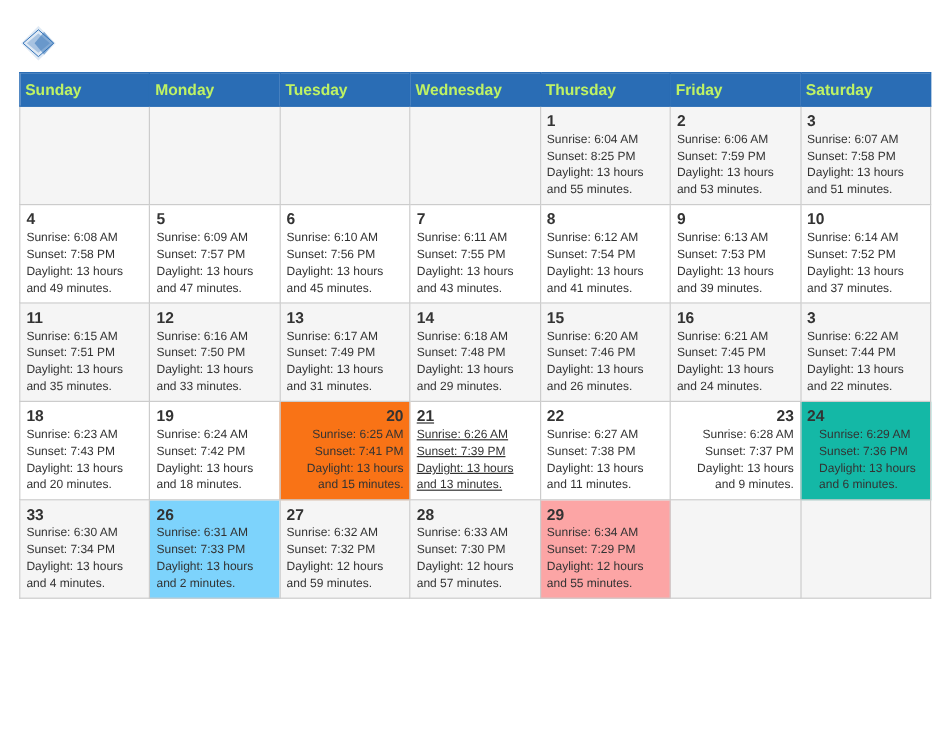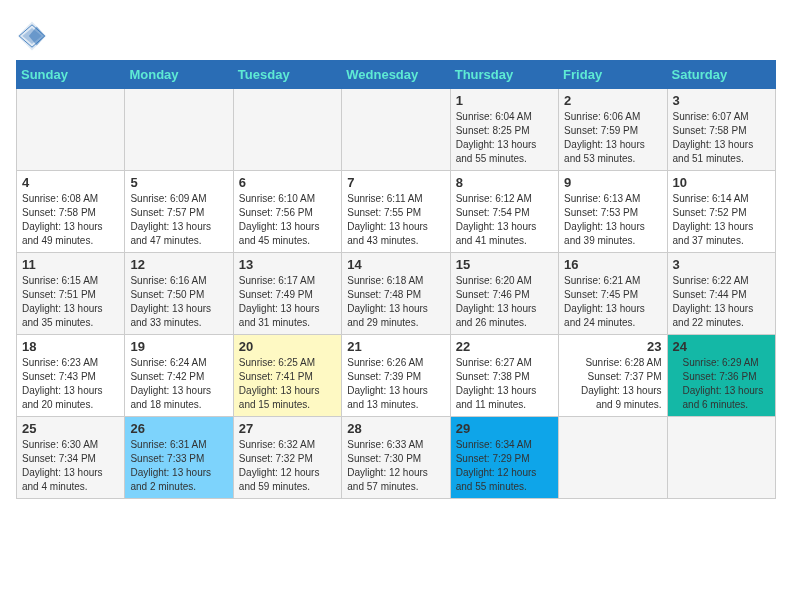--- a/index.html
+++ b/index.html
@@ -53,21 +53,21 @@
       font-size: 15px;
       color: #333;
     }
     .calendar {
       width: 100%;
       border-collapse: collapse;
       border: 1px solid #ccc;
     }
     .calendar th {
       background: #2a6db5;
-      color: #5eead4;
+      color: #bef264;
       font-size: 13px;
       font-weight: bold;
       padding: 6px 4px;
       text-align: left;
       border: 1px solid #2a6db5;
     }
     .calendar td {
       border: 1px solid #ccc;
       vertical-align: top;
       padding: 4px 5px;
@@ -270,28 +270,28 @@
 Daylight: 13 hours
 and 20 minutes.</div>
         </td>
         <td style="background: rgb(255, 255, 255);">
           <div class="day-number">19</div>
           <div class="day-info" style="white-space: pre-line;">Sunrise: 6:24 AM
 Sunset: 7:42 PM
 Daylight: 13 hours
 and 18 minutes.</div>
         </td>
-        <td style="background: #fef9c3;">
+        <td style="background: #f97316; text-align: right;">
           <div class="day-number">20</div>
           <div class="day-info" style="white-space: pre-line;">Sunrise: 6:25 AM
 Sunset: 7:41 PM
 Daylight: 13 hours
 and 15 minutes.</div>
         </td>
-        <td style="background: rgb(255, 255, 255);">
+        <td style="background: rgb(255, 255, 255); text-decoration: underline;">
           <div class="day-number">21</div>
           <div class="day-info" style="white-space: pre-line;">Sunrise: 6:26 AM
 Sunset: 7:39 PM
 Daylight: 13 hours
 and 13 minutes.</div>
         </td>
         <td style="background: rgb(255, 255, 255);">
           <div class="day-number">22</div>
           <div class="day-info" style="white-space: pre-line;">Sunrise: 6:27 AM
 Sunset: 7:38 PM
@@ -308,21 +308,21 @@
         <td style="background: #14b8a6;">
           <div class="day-number">24</div>
           <div class="day-info" style="white-space: pre-line; margin-left: 10px;">Sunrise: 6:29 AM
 Sunset: 7:36 PM
 Daylight: 13 hours
 and 6 minutes.</div>
         </td>
       </tr>
       <tr>
         <td style="background: rgb(245, 245, 245);">
-          <div class="day-number">25</div>
+          <div class="day-number">33</div>
           <div class="day-info" style="white-space: pre-line;">Sunrise: 6:30 AM
 Sunset: 7:34 PM
 Daylight: 13 hours
 and 4 minutes.</div>
         </td>
         <td style="background: #7dd3fc;">
           <div class="day-number">26</div>
           <div class="day-info" style="white-space: pre-line;">Sunrise: 6:31 AM
 Sunset: 7:33 PM
 Daylight: 13 hours
@@ -335,21 +335,21 @@
 Daylight: 12 hours
 and 59 minutes.</div>
         </td>
         <td style="background: rgb(245, 245, 245);">
           <div class="day-number">28</div>
           <div class="day-info" style="white-space: pre-line;">Sunrise: 6:33 AM
 Sunset: 7:30 PM
 Daylight: 12 hours
 and 57 minutes.</div>
         </td>
-        <td style="background: #0ea5e9;">
+        <td style="background: #fca5a5;">
           <div class="day-number">29</div>
           <div class="day-info" style="white-space: pre-line;">Sunrise: 6:34 AM
 Sunset: 7:29 PM
 Daylight: 12 hours
 and 55 minutes.</div>
         </td>
         <td class="empty-cell" style="background: rgb(245, 245, 245);"></td>
         <td class="empty-cell" style="background: rgb(245, 245, 245);"></td>
       </tr>
     </tbody>

